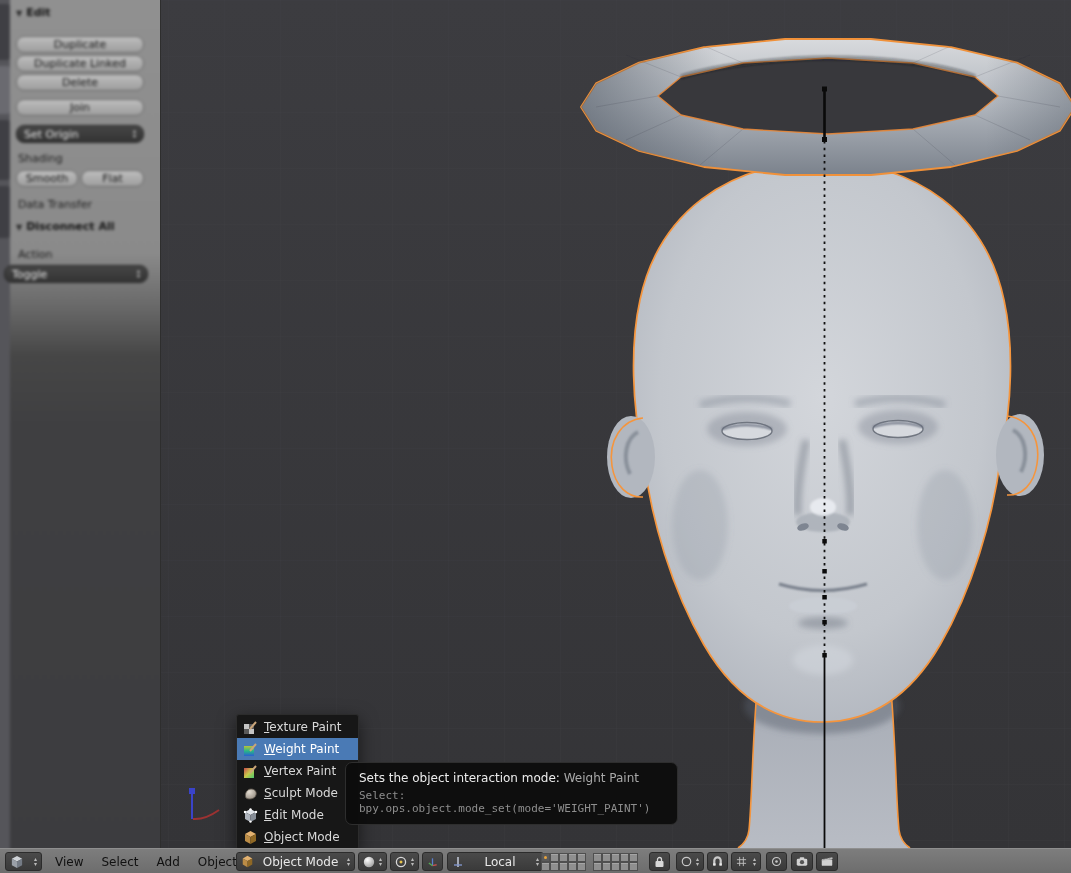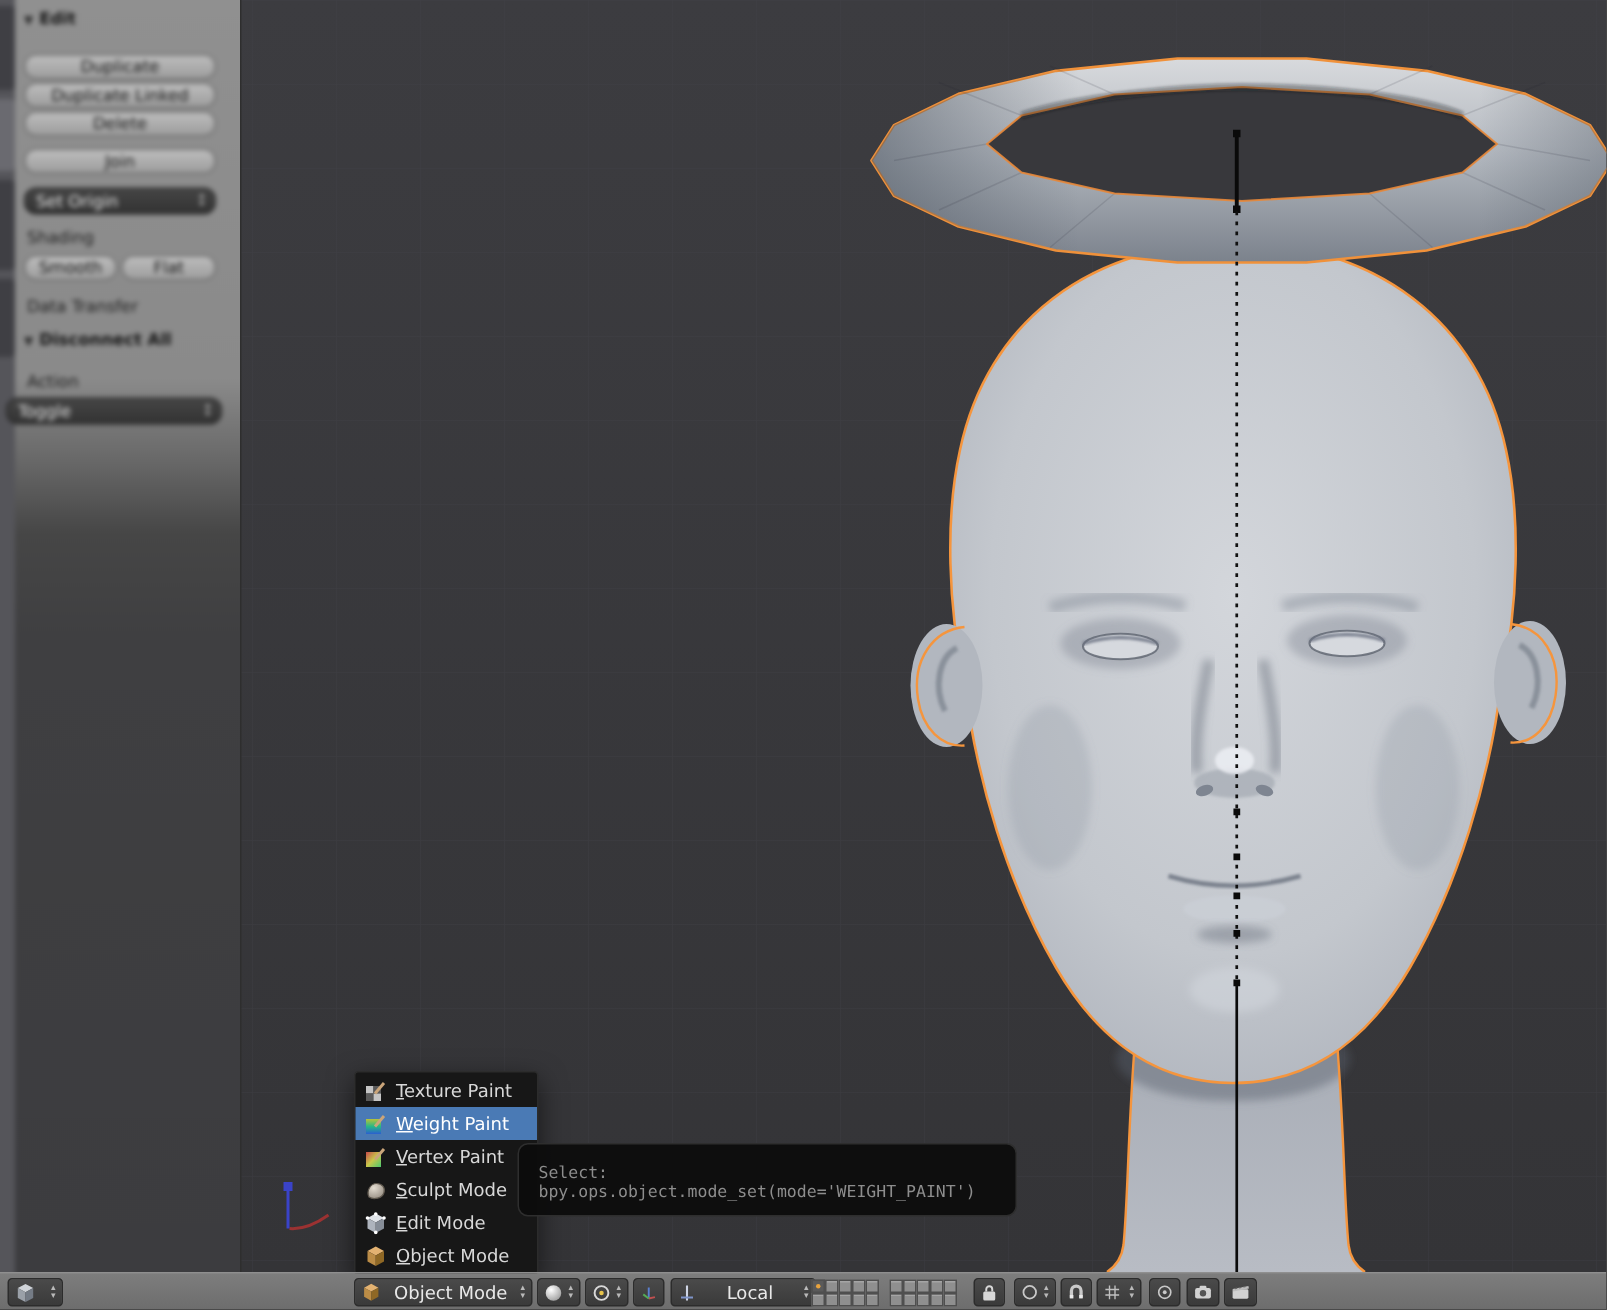--- a/index.html
+++ b/index.html
@@ -1,19 +1,19 @@
 <!DOCTYPE html>
 <html><head>
 <meta charset="utf-8">
 <style>
   html,body{margin:0;padding:0;background:#222;}
   #app{
     position:relative;width:1071px;height:873px;overflow:hidden;
     font-family:"DejaVu Sans","Liberation Sans",sans-serif;
-    background:#737373;user-select:none;
+    background:#a3a3a3;user-select:none;
   }
   
   #viewport-canvas{position:absolute;left:0;top:0;}
   
   #tool-shelf{position:absolute;left:0;top:0;width:160px;height:848px;overflow:hidden;border-right:1px solid #2e2e2e;}
   #shelf-blur{position:absolute;left:-4px;top:-4px;width:168px;height:856px;filter:blur(1.8px);
     background:linear-gradient(#909090 0%,#8a8a8a 30%,#6a6a6a 36%,#464646 42%,#3f3f41 50%,#3c3c3f 100%);}
   #tab-strip{position:absolute;left:0;top:0;width:14px;height:856px;background:#55555a;}
   .tab-notch{position:absolute;left:0;width:14px;background:#3f3f44;border-radius:0 3px 3px 0;}
   .shelf-hdr{position:absolute;left:20px;color:#141414;font-size:11px;font-weight:bold;}
@@ -306,37 +306,46 @@
       <svg width="15" height="15" viewBox="0 0 15 15">
         <polygon points="7.5,1 13,4 7.5,7 2,4" fill="#e3b271"></polygon>
         <polygon points="2,4 7.5,7 7.5,14 2,11" fill="#bb8c46"></polygon>
         <polygon points="13,4 13,11 7.5,14 7.5,7" fill="#8f6825"></polygon>
       </svg>
       <span class="accel"><u>O</u>bject Mode</span>
     </div>
   </div>
 
   <div id="tooltip">
+    <div class="tt-line1">
+      <span>Sets the object interaction mode:</span> <span class="tt-val">Weight Paint</span>
+    </div>
     <div class="tt-line2">Select: bpy.ops.object.mode_set(mode='WEIGHT_PAINT')</div>
   </div>
 
   <footer id="vp-header">
 
     <div class="hbtn" style="left:5px;width:37px;justify-content:space-between;">
       <svg width="14" height="14" viewBox="0 0 15 15">
         <polygon points="7.5,1 13,4 7.5,7 2,4" fill="#cfd3d8"></polygon>
         <polygon points="2,4 7.5,7 7.5,14 2,11" fill="#9aa0a8"></polygon>
         <polygon points="13,4 13,11 7.5,14 7.5,7" fill="#747b85"></polygon>
       </svg>
       <span class="ud">
           <i>▴</i>
           <i>▾</i>
         </span>
     </div>
 
+    <nav class="hdr-menu" style="left:46px;">
+      <span>View</span>
+      <span>Select</span>
+      <span>Add</span>
+      <span>Object</span>
+    </nav>
 
     <div class="hbtn" style="left:236px;width:119px;justify-content:space-between;">
       <svg width="13" height="13" viewBox="0 0 15 15">
         <polygon points="7.5,1 13,4 7.5,7 2,4" fill="#e3b271"></polygon>
         <polygon points="2,4 7.5,7 7.5,14 2,11" fill="#bb8c46"></polygon>
         <polygon points="13,4 13,11 7.5,14 7.5,7" fill="#8f6825"></polygon>
       </svg>
       <span>Object Mode</span>
       <span class="ud">
           <i>▴</i>

